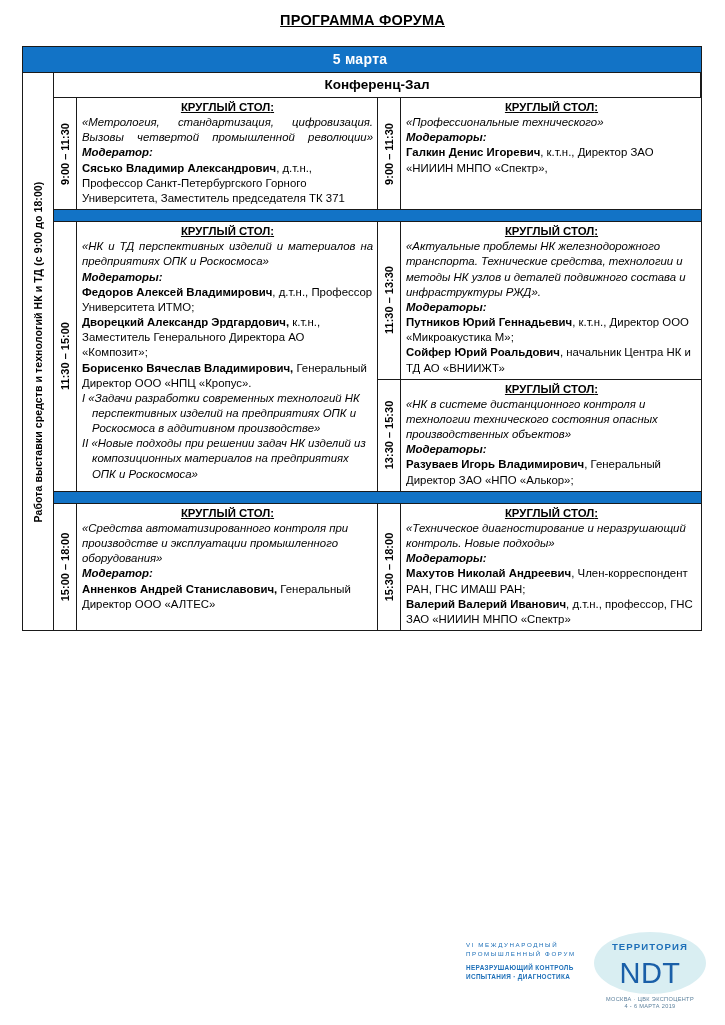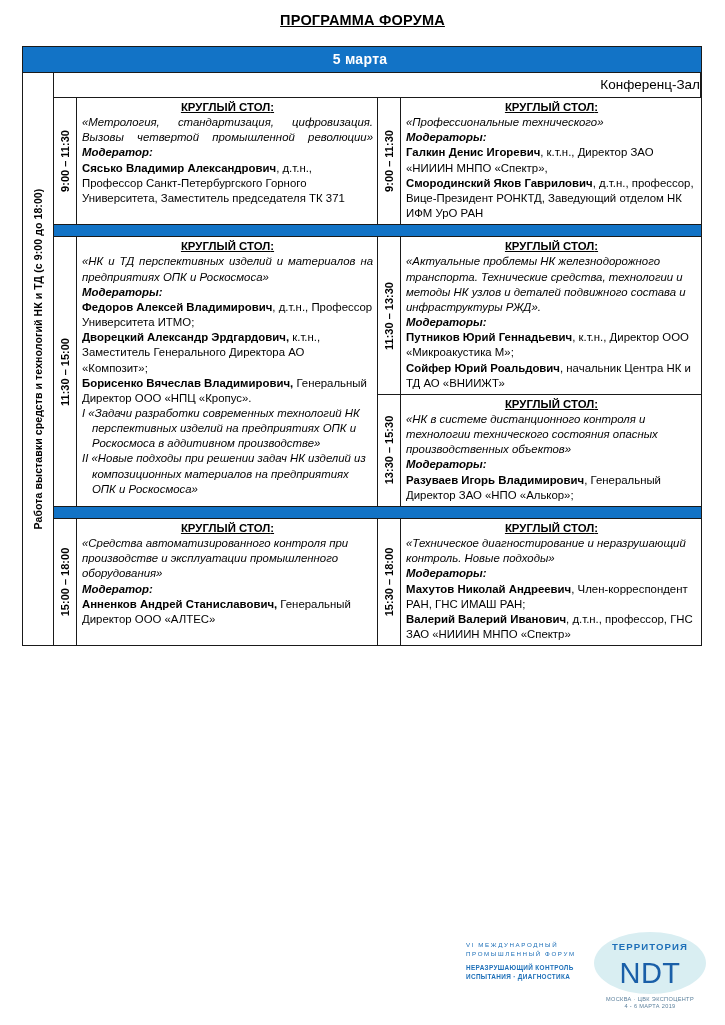--- a/index.html
+++ b/index.html
@@ -84,23 +84,23 @@
     flex-direction: column;
   }
 
   
   .hall-head {
     display: flex;
     border-bottom: 1.5px solid #1a1a1a;
   }
   .hall-head .hall-cell {
     flex: 1;
-    text-align: right;
+    text-align: center;
     font-size: 13.5px;
-    font-weight: normal;
+    font-weight: bold;
     padding: 4px 0 5px 0;
     box-sizing: border-box;
   }
   .hall-head .hall-cell.first {
     border-right: 1.5px solid #1a1a1a;
   }
 
   
   .band {
     display: flex;
@@ -296,21 +296,20 @@
         <div class="band-col">
           <div class="session">
             <div class="time-gutter">
               <span>9:00 – 11:30</span>
             </div>
             <div class="cell-content">
               <span class="rt-label"><span>КРУГЛЫЙ СТОЛ</span><span>:</span></span>
               <span class="topic">«Профессиональные технического»</span>
               <span class="mod-label">Модераторы:</span>
               <span class="person"><b>Галкин Денис Игоревич</b><span>, к.т.н., Директор ЗАО «НИИИН МНПО «Спектр»,</span></span>
-              <span class="person"><b>Смородинский Яков Гаврилович</b><span>, д.т.н., профессор, Вице-Президент РОНКТД, Заведующий отделом НК ИФМ УрО РАН</span></span>
             </div>
           </div>
         </div>
       </div>
 
       <div class="blue-sep"></div>
 
       <div class="band">
         <div class="band-col first">
           <div class="session">

